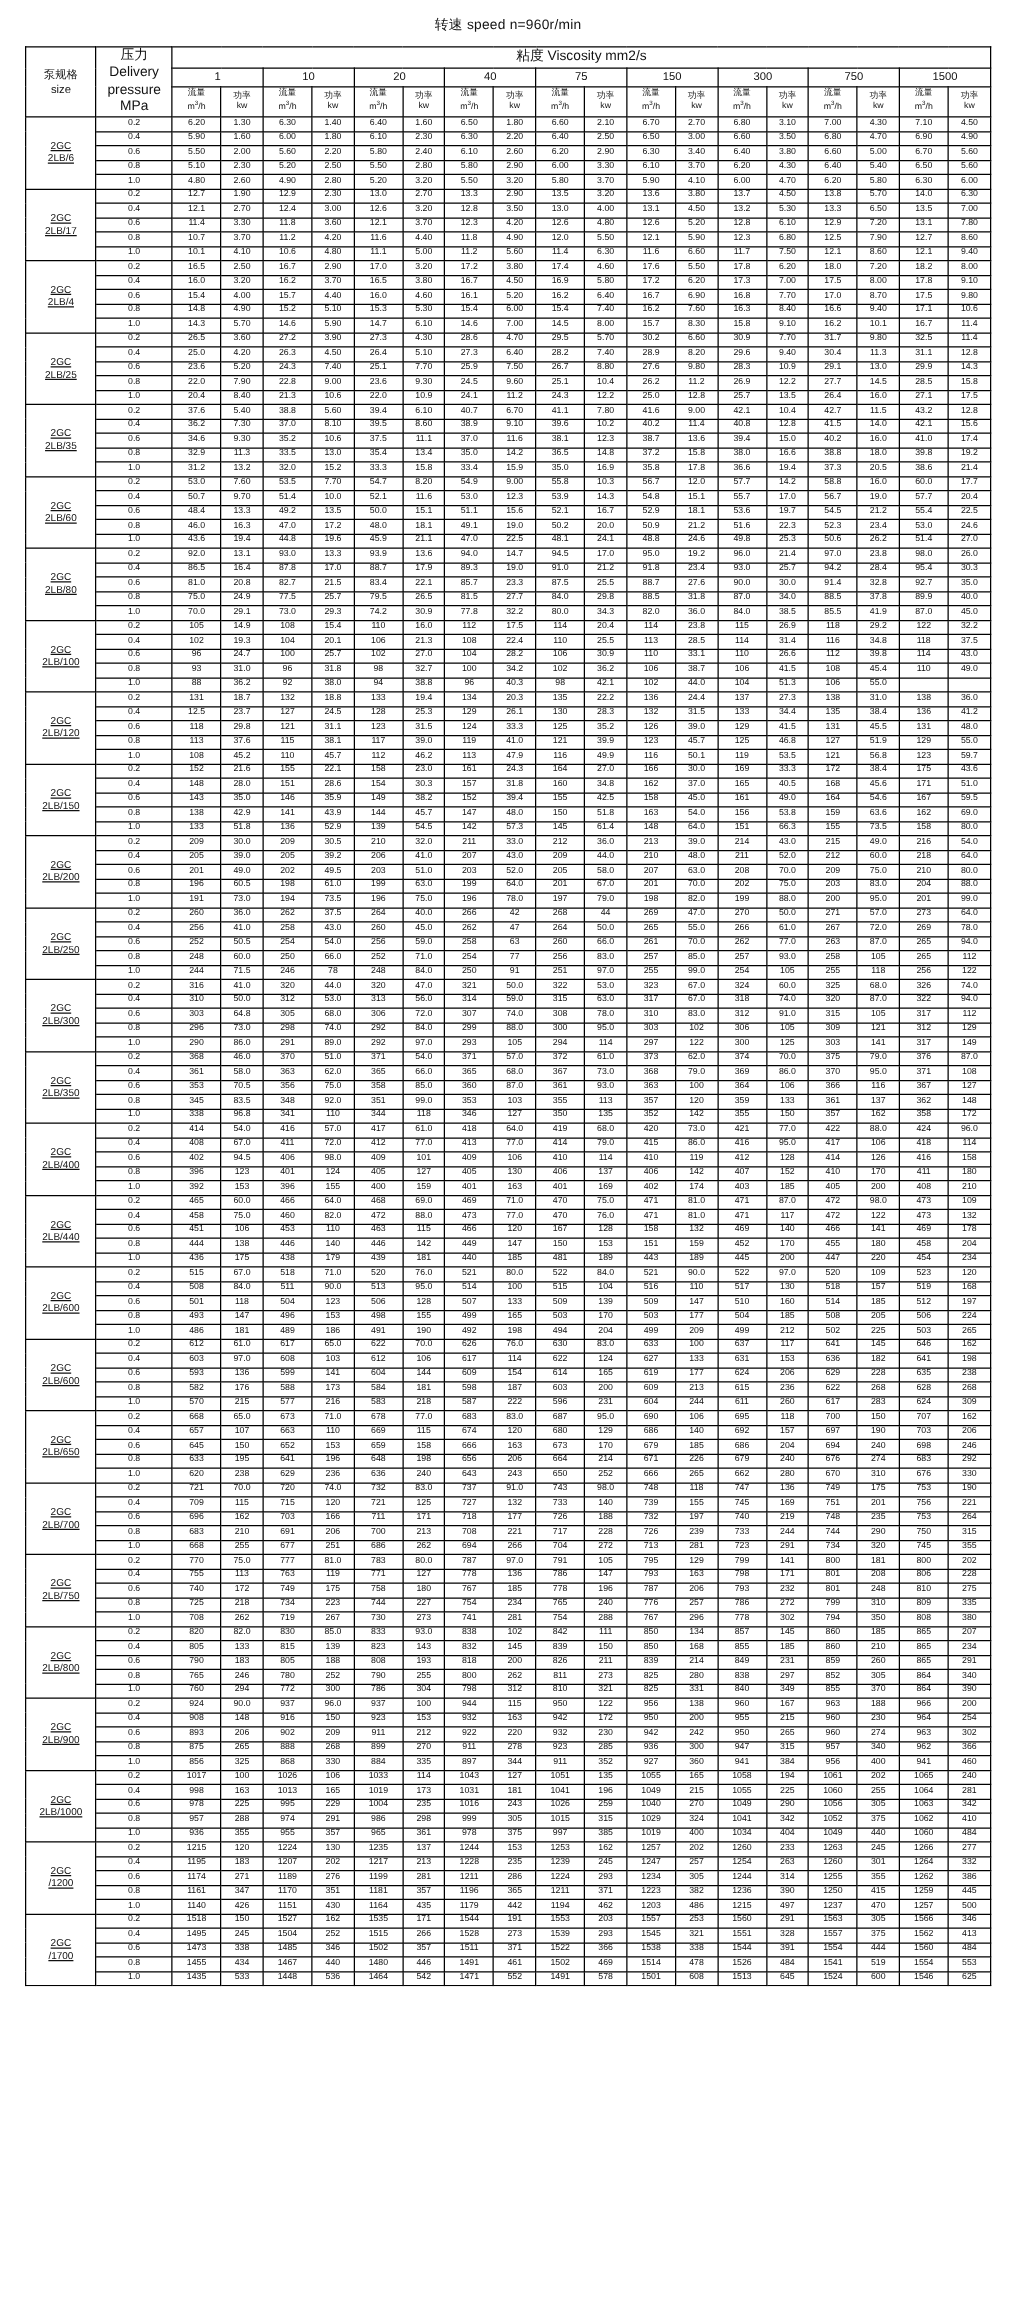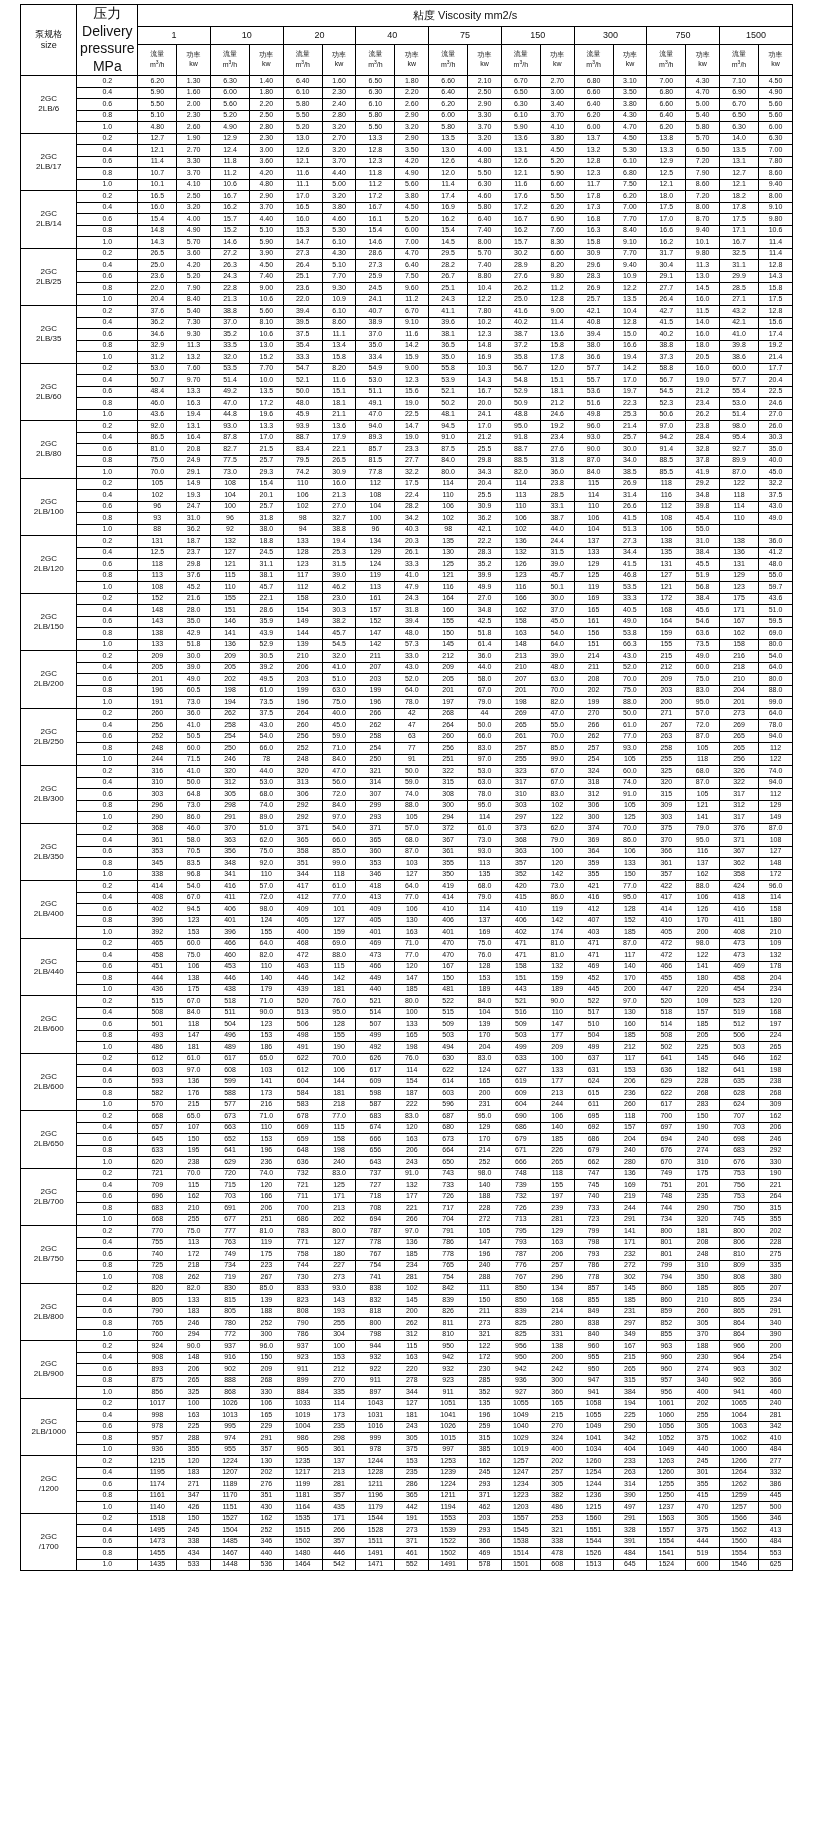--- a/index.html
+++ b/index.html
@@ -24,39 +24,40 @@
   }
   table.spec td,table.spec th{
     border:1px solid #000;
     text-align:center;
     vertical-align:middle;
     padding:0;
     line-height:1.25;
     font-weight:normal;
   }
   .hdr-size{font-size:9px;line-height:1.35;}
-  .hdr-press{font-size:14px;line-height:1.4;}
+  .hdr-press{font-size:11px;line-height:1.4;}
   .hdr-visc{font-size:11px;}
   .visc-num{font-size:9px;}
   .unit{font-size:7px;line-height:1.35;}
   .unit sup{font-size:5px;}
-  .model{font-size:8px;line-height:1.45;}
+  .model{font-size:8px;line-height:1.45;text-decoration:underline;}
   .p-col{font-size:7px;}
   .num{font-size:7px;}
   col.c-size{width:52px;}
   col.c-press{width:56px;}
   col.c-q{width:36px;}
   col.c-n{width:31px;}
   tbody tr td{height:10.5px;}
 </style>
 </head>
 <body>
 
 <div class="page">
 
+  <div class="speed-title">转速 speed  n=960r/min</div>
 
   <table class="spec">
     <colgroup>
       <col class="c-size">
         <col class="c-press">
       <col class="c-q">
         <col class="c-n">
         <col class="c-q">
         <col class="c-n">
       <col class="c-q">
@@ -390,21 +391,21 @@
           <td class="num">11.7</td>
           <td class="num">7.50</td>
           <td class="num">12.1</td>
           <td class="num">8.60</td>
           <td class="num">12.1</td>
           <td class="num">9.40</td>
         </tr>
         <tr>
           <td class="model" rowspan="5">
             <div>2GC</div>
-            <div>2LB/14</div>
+            <div>2LB/4</div>
           </td>
           <td class="p-col">0.2</td>
           <td class="num">16.5</td>
           <td class="num">2.50</td>
           <td class="num">16.7</td>
           <td class="num">2.90</td>
           <td class="num">17.0</td>
           <td class="num">3.20</td>
           <td class="num">17.2</td>
           <td class="num">3.80</td>

